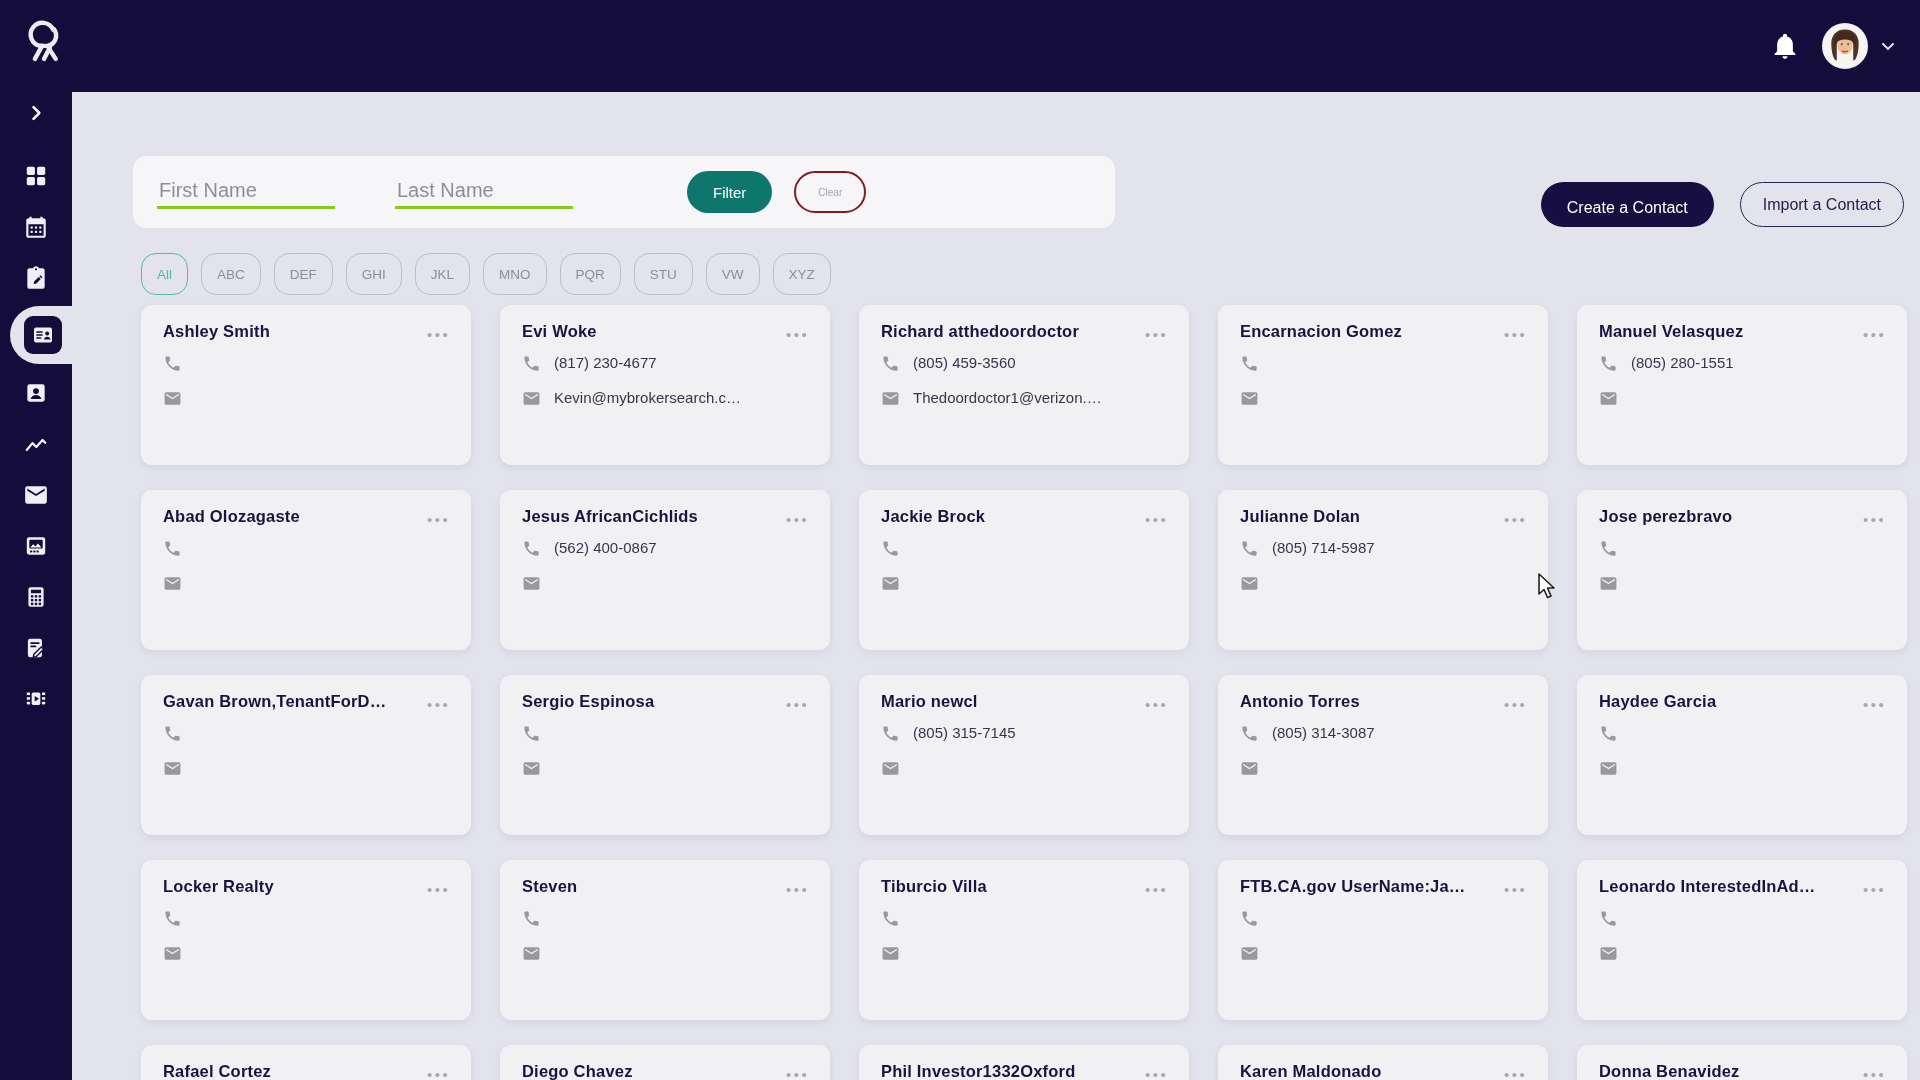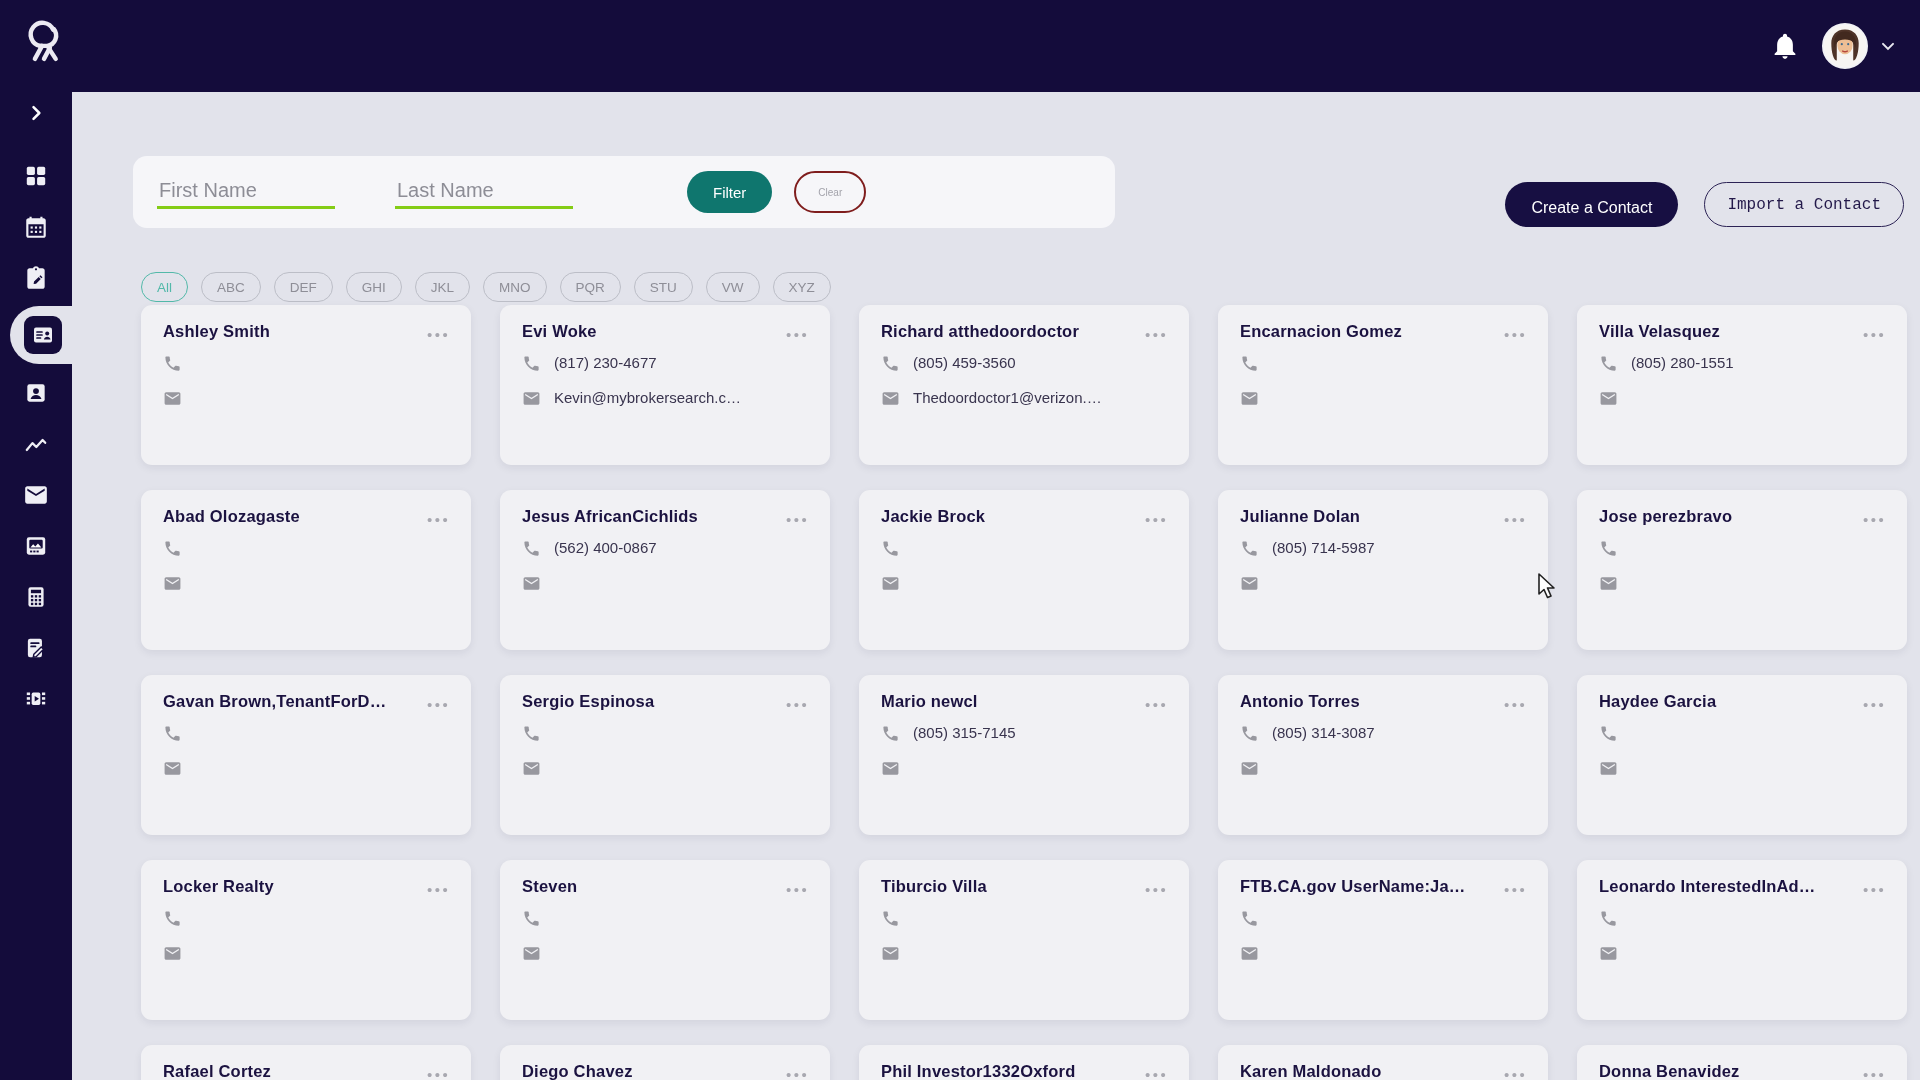--- a/index.html
+++ b/index.html
@@ -43,25 +43,25 @@
   .select-pill svg{width:18px;height:18px;color:#2a2347;}
   .btn-filter{height:42px;padding:0 26px;background:#0f766e;color:#ffffff;border:none;border-radius:21px;
     font-size:15px;font-family:inherit;cursor:pointer;}
   .btn-clear{height:42px;padding:0 22px;background:transparent;color:#a3a3ab;border:2px solid #7f1d1d;border-radius:21px;
     font-size:10px;font-family:inherit;cursor:pointer;}
 
   .top-actions{position:absolute;right:16px;top:90px;display:flex;gap:26px;}
   .btn-create{height:45px;padding:17px 26px;background:#170f42;color:#ffffff;border:none;border-radius:23px;
     font-size:16px;font-family:inherit;cursor:pointer;}
   .btn-import{height:45px;padding:12px 22px;background:transparent;color:#23194a;border:1.5px solid #2c2355;border-radius:23px;
-    font-size:16px;font-family:Liberation Mono, monospace;cursor:pointer;}
+    font-size:16px;font-family:Liberation Sans, sans-serif;cursor:pointer;}
 
   .alpha-row{position:absolute;left:69px;top:161px;display:flex;gap:13px;}
-  .alpha-pill{height:30px;min-width:44px;padding:0 15px;border:1px solid #bcbec7;border-radius:15px;
-    display:flex;align-items:center;justify-content:center;font-size:13.5px;color:#8e8e97;cursor:pointer;background:transparent;margin-top:19px;}
+  .alpha-pill{height:42px;min-width:44px;padding:0 15px;border:1px solid #bcbec7;border-radius:15px;
+    display:flex;align-items:center;justify-content:center;font-size:13.5px;color:#8e8e97;cursor:pointer;background:transparent;}
   .alpha-pill.active{border-color:#53b9a9;color:#53b9a9;}
 
   .grid{position:absolute;left:69px;top:213px;width:1772px;display:grid;
     grid-template-columns:repeat(5,330px);column-gap:29px;row-gap:25px;}
   .card{width:330px;height:160px;background:#f1f1f4;border-radius:11px;box-shadow:0 3px 8px rgba(20,12,59,0.07);
     padding:17px 20px 0 22px;}
   .card-head{display:flex;align-items:flex-end;}
   .card-name{flex:1;font-size:16.5px;font-weight:700;color:#1b1240;letter-spacing:.2px;
     white-space:nowrap;overflow:hidden;max-width:258px;}
   .card-menu{color:#a8a8b0;font-size:15px;letter-spacing:2.5px;line-height:12px;cursor:pointer;padding:2px 0 0 6px;user-select:none;}
@@ -366,21 +366,21 @@
         <svg width="19" height="19" viewBox="0 0 24 24" fill="currentColor">
               <path d="M20 4H4c-1.1 0-2 .9-2 2v12c0 1.1.9 2 2 2h16c1.1 0 2-.9 2-2V6c0-1.1-.9-2-2-2zm0 4l-8 5-8-5V6l8 5 8-5v2z"></path>
             </svg>
       </span>
       <span class="val"></span>
     </div>
   </div>
 
   <div class="card">
     <div class="card-head">
-      <span class="card-name">Villa Velasquez</span>
+      <span class="card-name">Manuel Velasquez</span>
       <span class="card-menu">•••</span>
     </div>
     <div class="card-row">
       <span>
         <svg width="19" height="19" viewBox="0 0 24 24" fill="currentColor">
               <path d="M6.62 10.79c1.44 2.83 3.76 5.14 6.59 6.59l2.2-2.2c.27-.27.67-.36 1.02-.24 1.12.37 2.33.57 3.57.57.55 0 1 .45 1 1V20c0 .55-.45 1-1 1-9.39 0-17-7.61-17-17 0-.55.45-1 1-1h3.5c.55 0 1 .45 1 1 0 1.25.2 2.45.57 3.57.11.35.03.74-.25 1.02l-2.2 2.2z"></path>
             </svg>
       </span>
       <span class="val">(805) 280-1551</span>
     </div>

